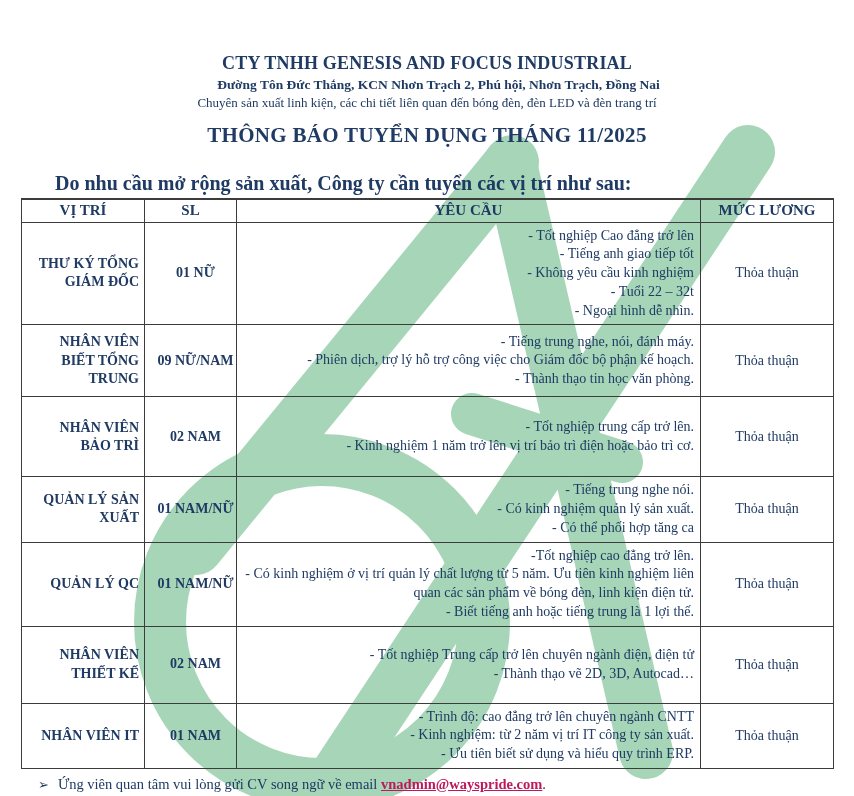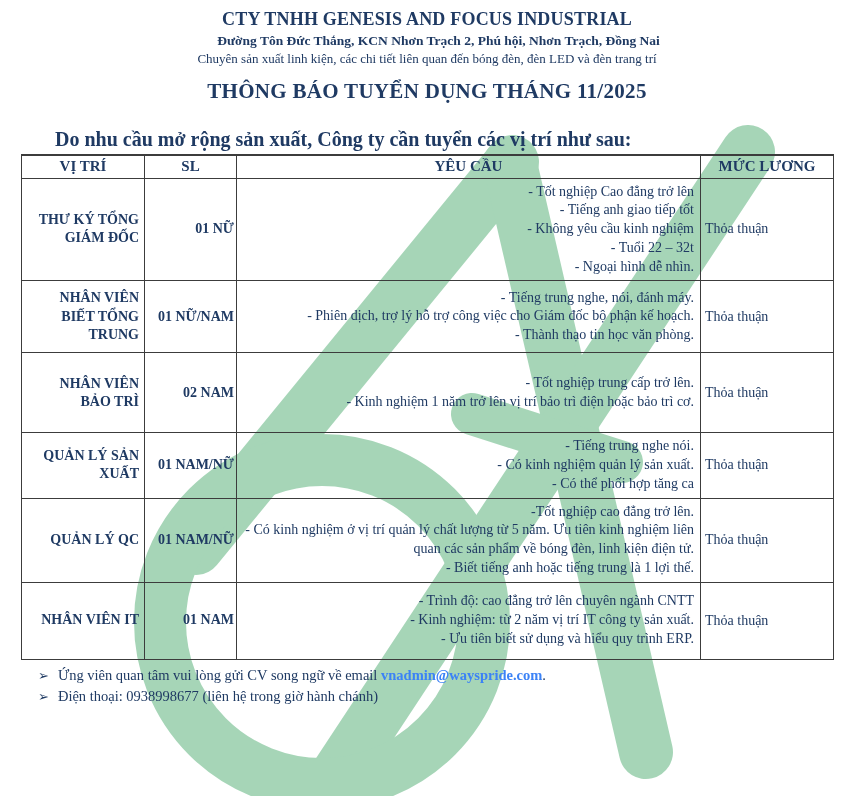--- a/index.html
+++ b/index.html
@@ -11,21 +11,21 @@
     overflow: hidden;
     color: #1f3a63;
   }
   .page { position: relative; width: 854px; height: 796px; z-index: 2; }
   .watermark {
     position: absolute; left: 0; top: 0; width: 854px; height: 796px;
     z-index: 1; pointer-events: none;
   }
 
   
-  .header { text-align: center; padding-top: 9px; }
+  .header { text-align: center; padding-top: 9px; margin-top: 44px; }
   .company   { font-size: 18px; font-weight: bold; letter-spacing: 0.2px; }
   .address   { font-size: 13.5px; font-weight: bold; margin-top: 3px; padding-left: 23px; }
   .business  { font-size: 13px; margin-top: 2px; }
   .doc-title { font-size: 21px; font-weight: bold; margin-top: 12px; letter-spacing: 0.3px; }
 
   
   .intro {
     font-size: 20px; font-weight: bold;
     margin: 24px 0 3px 55px;
   }
@@ -54,48 +54,48 @@
     border-top: 2px solid #3c3c3c;
     text-align: center;
   }
   td.pos {
     font-size: 14px; font-weight: bold;
     text-align: right; line-height: 1.3;
     padding: 2px 5px;
   }
   td.qty {
     font-size: 14px; font-weight: bold;
-    text-align: right; padding: 2px 2px 2px 12px;
+    text-align: center; padding: 2px 2px 2px 12px;
     line-height: 1.3;
   }
   td.req {
     font-size: 14px; text-align: right;
     padding: 4px 6px 4px 8px;
     white-space: pre-line;
     line-height: 1.34;
     margin-left: 16px;
   }
   td.sal {
-    font-size: 14px; 
+    font-size: 14px; text-align: center;
     padding: 2px 4px;
   }
   tbody tr:nth-child(1) { height: 90px; }
   tbody tr:nth-child(2) { height: 72px; }
   tbody tr:nth-child(3) { height: 80px; }
   tbody tr:nth-child(4) { height: 55px; }
   tbody tr:nth-child(5) { height: 75px; }
   tbody tr:nth-child(6) { height: 77px; }
   tbody tr:nth-child(7) { height: 58px; }
   tbody tr:nth-child(8) { height: 66px; }
 
   
   .footer { margin: 7px 0 0 38px; font-size: 14.5px; }
   .footer-line { margin-bottom: 4px; display: flex; align-items: baseline; }
   .bullet { font-family: "DejaVu Sans", sans-serif; font-size: 13px; margin-right: 9px; color: #1f3a63; }
-  .email-link { font-weight: bold; color: #3b82f6; cursor: pointer; margin-top: 20px; }
+  .email-link { font-weight: bold; text-decoration: underline; color: #be185d; cursor: pointer; margin-top: 20px; }
 </style>
 </head>
 <body>
 
 <svg class="watermark" viewBox="0 0 854 796" xmlns="http://www.w3.org/2000/svg" opacity="0.78">
   <g fill="none" stroke-linecap="round">
 
     <line x1="512" y1="162" x2="196" y2="548" stroke-width="54" stroke="#8ecaa4"></line>
 
     <line x1="510" y1="164" x2="646" y2="752" stroke-width="54" stroke="#8ecaa4"></line>
@@ -141,21 +141,21 @@
       <td class="req">- Tốt nghiệp Cao đẳng trở lên
 - Tiếng anh giao tiếp tốt
 - Không yêu cầu kinh nghiệm
 - Tuổi 22 – 32t
 - Ngoại hình dễ nhìn.</td>
       <td class="sal">Thỏa thuận</td>
     </tr>
 
     <tr>
       <td class="pos">NHÂN VIÊN BIẾT TỔNG TRUNG</td>
-      <td class="qty">01 NỮ/NAM</td>
+      <td class="qty">09 NỮ/NAM</td>
       <td class="req">- Tiếng trung nghe, nói, đánh máy.
 - Phiên dịch, trợ lý hỗ trợ công việc cho Giám đốc bộ phận kế hoạch.
 - Thành thạo tin học văn phòng.</td>
       <td class="sal">Thỏa thuận</td>
     </tr>
 
 
     <tr>
       <td class="pos">NHÂN VIÊN BẢO TRÌ</td>
       <td class="qty">02 NAM</td>
@@ -175,20 +175,27 @@
 
     <tr>
       <td class="pos">QUẢN LÝ QC</td>
       <td class="qty">01 NAM/NỮ</td>
       <td class="req">-Tốt nghiệp cao đẳng trở lên.
 - Có kinh nghiệm ở vị trí quản lý chất lượng từ 5 năm. Ưu tiên kinh nghiệm liên quan các sản phẩm về bóng đèn, linh kiện điện tử.
 - Biết tiếng anh hoặc tiếng trung là 1 lợi thế.</td>
       <td class="sal">Thỏa thuận</td>
     </tr>
 
+    <tr>
+      <td class="pos">NHÂN VIÊN THIẾT KẾ</td>
+      <td class="qty">02 NAM</td>
+      <td class="req">- Tốt nghiệp Trung cấp trở lên chuyên ngành điện, điện tử
+- Thành thạo vẽ 2D, 3D, Autocad…</td>
+      <td class="sal">Thỏa thuận</td>
+    </tr>
 
     <tr>
       <td class="pos">NHÂN VIÊN IT</td>
       <td class="qty">01 NAM</td>
       <td class="req">- Trình độ: cao đẳng trở lên chuyên ngành CNTT
 - Kinh nghiệm: từ 2 năm vị trí IT công ty sản xuất.
 - Ưu tiên biết sử dụng và hiểu quy trình ERP.</td>
       <td class="sal">Thỏa thuận</td>
     </tr>
   </tbody>

